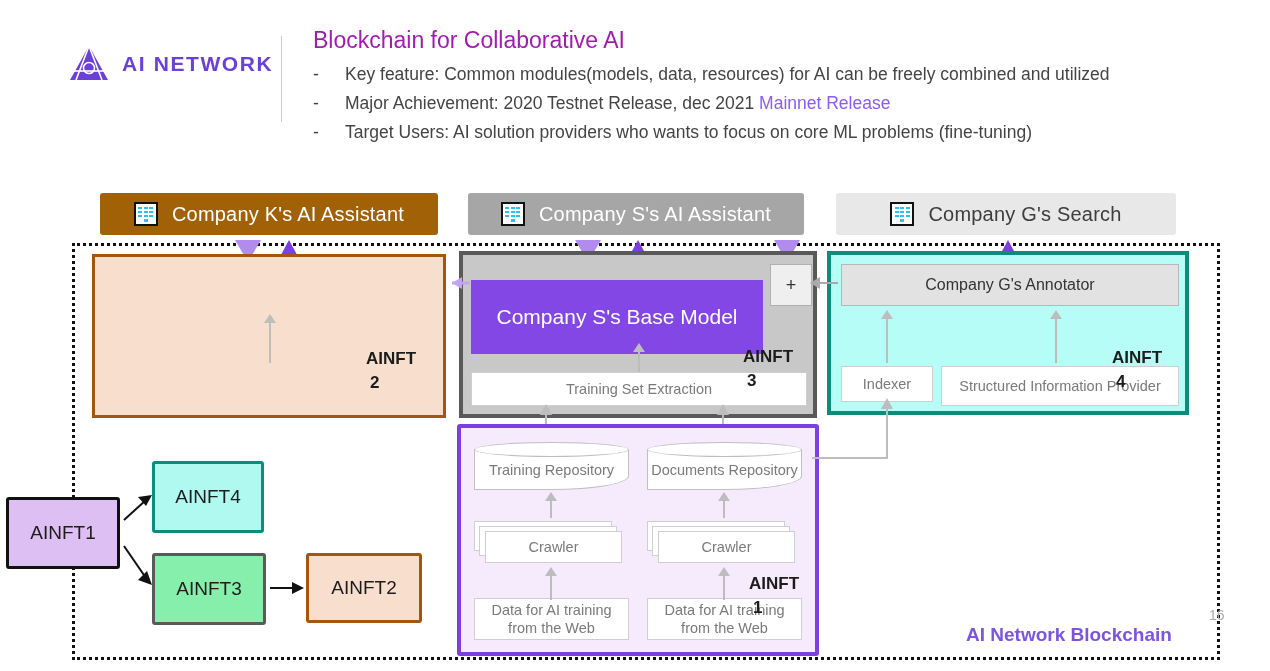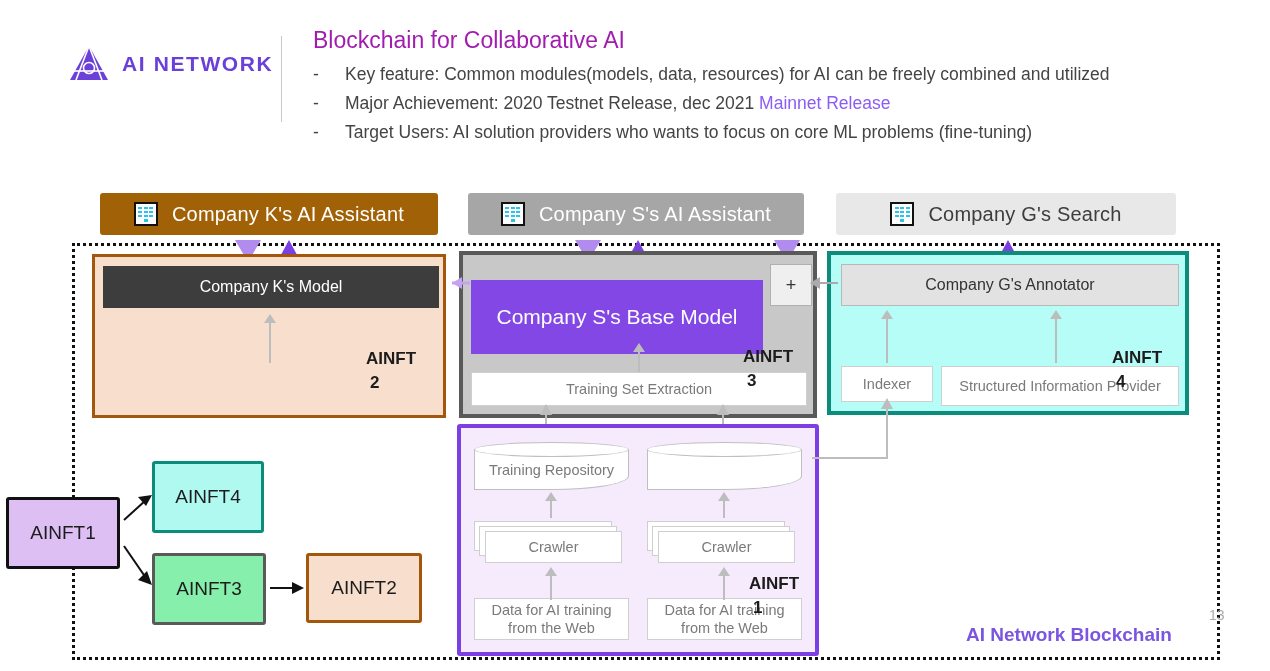--- a/index.html
+++ b/index.html
@@ -213,23 +213,20 @@
   <div class="chain"></div>
 
   <div class="tri-down" style="left:235px; top:240px;"></div>
   <div class="tri-up" style="left:276px; top:240px;"></div>
   <div class="tri-down" style="left:575px; top:240px;"></div>
   <div class="tri-up" style="left:625px; top:240px;"></div>
   <div class="tri-down" style="left:774px; top:240px;"></div>
   <div class="tri-up" style="left:995px; top:240px;"></div>
 
   <div class="panel" id="panel-k">
-    <div class="modelbar" id="kmodel">
-      <span>Company K's Model</span>
-    </div>
     <div class="garrow" style="left:174px; top:64px; height:42px;"></div>
     <div class="ghead" style="left:169px; top:57px;"></div>
     <div class="ainft-tag" style="left:271px; top:92px;">AINFT</div>
     <div class="ainft-num" style="left:275px; top:116px;">2</div>
   </div>
 
   <div class="panel" id="panel-s">
     <div class="modelbar" id="sbase">
       <span>Company S's Base Model</span>
     </div>
@@ -265,20 +262,21 @@
 
   <div id="panel-data">
     <div class="cyl" id="cyl-dlg">
       <div class="body"></div>
       <div class="top"></div>
       <div class="txt">Training Repository</div>
     </div>
     <div class="cyl" id="cyl-doc">
       <div class="body"></div>
       <div class="top"></div>
+      <div class="txt">Documents Repository</div>
     </div>
 
     <div class="crawler-stack" id="craw-1">
       <div class="sh sh1"></div>
       <div class="sh sh2"></div>
       <div class="front">Crawler</div>
     </div>
     <div class="crawler-stack" id="craw-2">
       <div class="sh sh1"></div>
       <div class="sh sh2"></div>
@@ -336,15 +334,15 @@
       <span>AINFT4</span>
     </div>
   <div class="nft" id="nft3">
       <span>AINFT3</span>
     </div>
   <div class="nft" id="nft2">
       <span>AINFT2</span>
     </div>
 
   <div class="chain-label">AI Network Blockchain</div>
-  <div class="pagenum">13</div>
+  <div class="pagenum">16</div>
 
 </div>
 
 </body></html>

